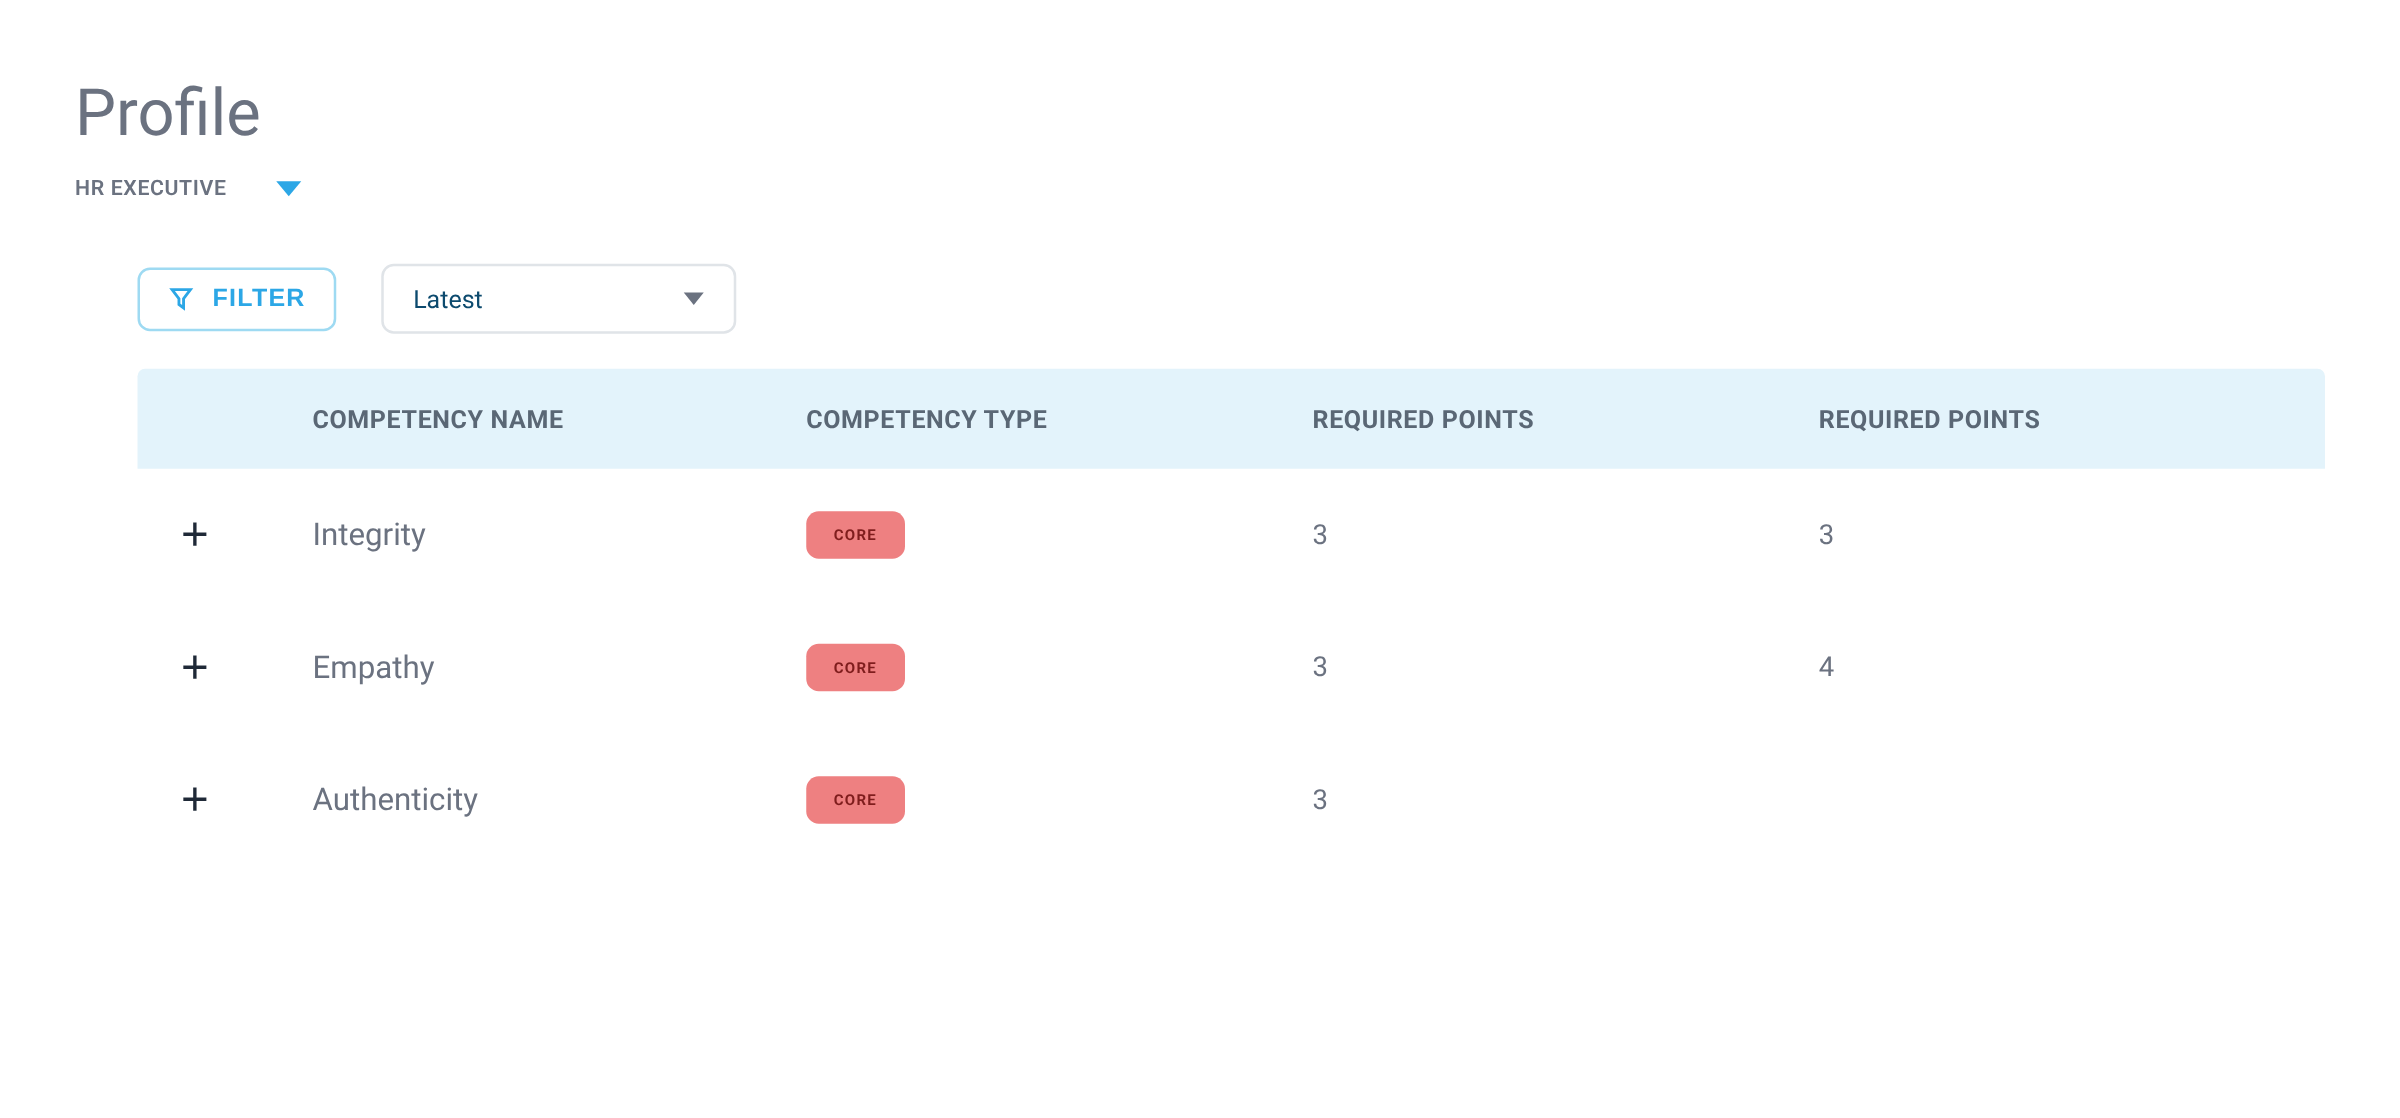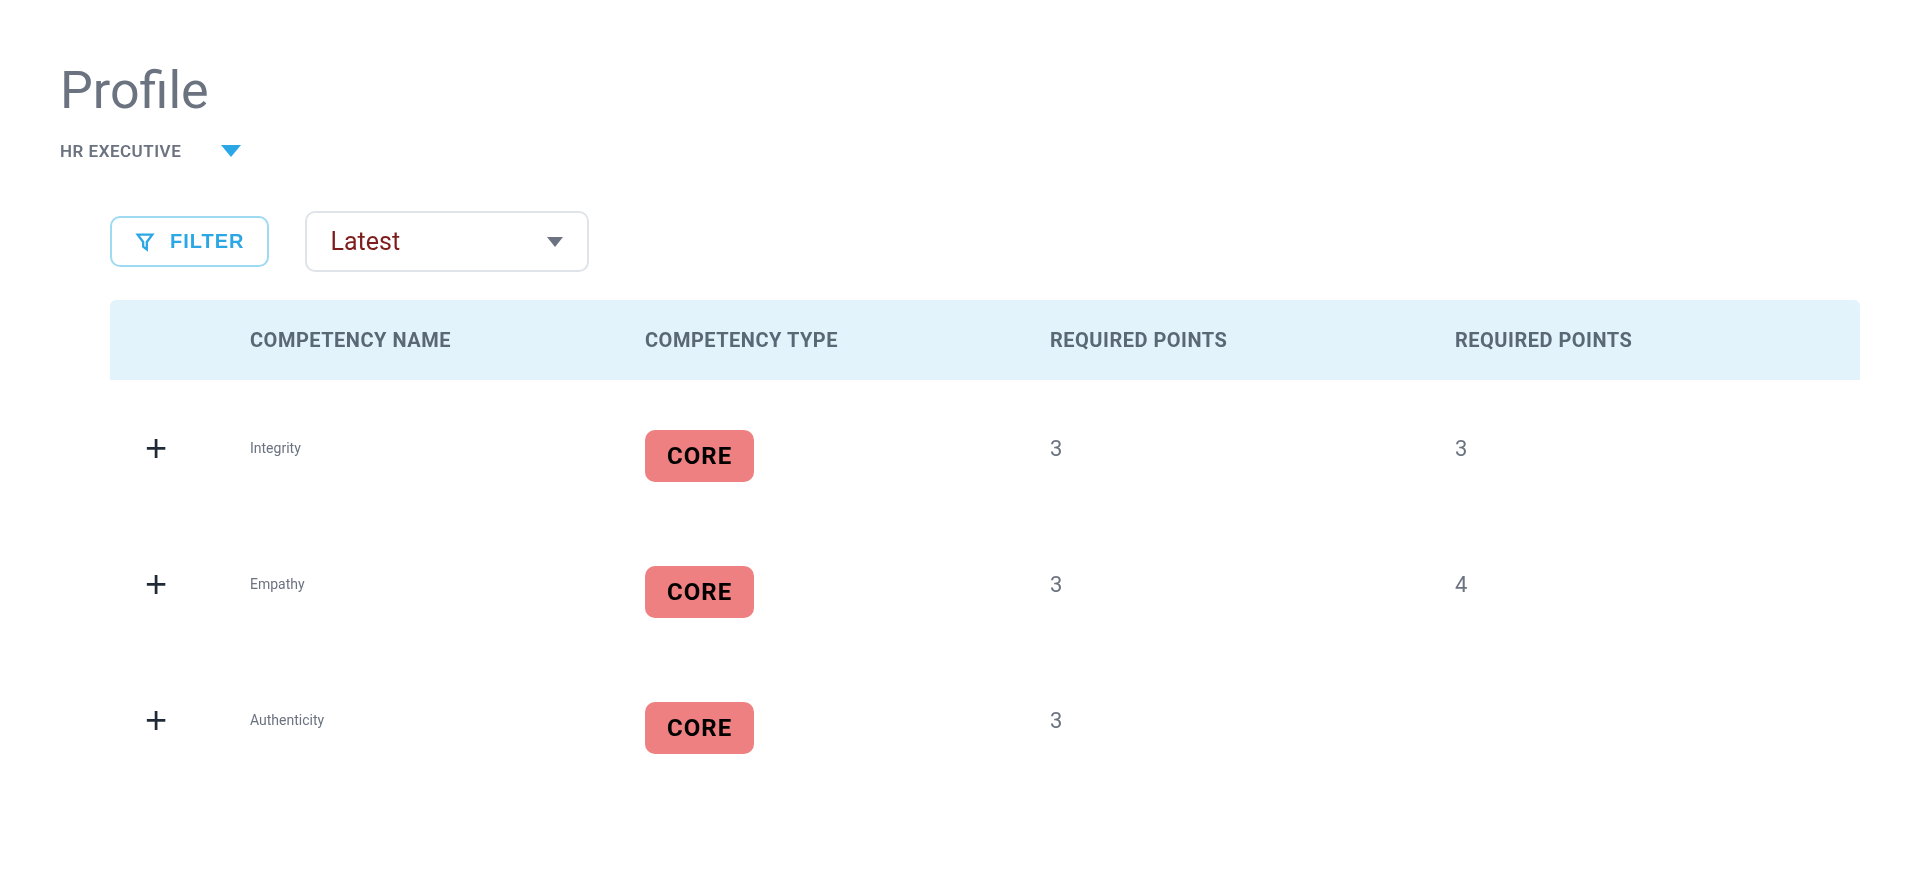--- a/index.html
+++ b/index.html
@@ -71,22 +71,22 @@
     }
     .sort-select {
       display: inline-flex;
       align-items: center;
       justify-content: space-between;
       width: 284px;
       padding: 14px 24px;
       border: 2px solid #e0e4e8;
       border-radius: 10px;
       background: #ffffff;
-      color: #7f1d1d;
-      font-size: 25px;
+      color: #0c4a6e;
+      font-size: 20px;
       cursor: pointer;
     }
     .sort-select .tri {
       width: 0;
       height: 0;
       border-left: 8px solid transparent;
       border-right: 8px solid transparent;
       border-top: 10px solid #6b7280;
     }
     .table {
@@ -131,34 +131,33 @@
       background: transparent;
       border: none;
       cursor: pointer;
       font-size: 38px;
       line-height: 1;
       color: #1f2937;
       font-weight: 300;
     }
     .cell-name {
       padding-left: 10px;
-      font-size: 14px;
+      font-size: 25px;
       color: #6b7280;
     }
     .cell-type {}
     .type-badge {
       display: inline-block;
       background: #ee8081;
-      color: #000000;
-      font-size: 24px;
+      color: #7f1d1d;
+      font-size: 12px;
       font-weight: 700;
       letter-spacing: 1px;
       padding: 12px 22px;
       border-radius: 10px;
-      margin-top: 16px;
     }
     .cell-required, .cell-average {
       font-size: 22px;
       color: #6b7280;
     }
   </style>
 </head>
 <body>
 
 

